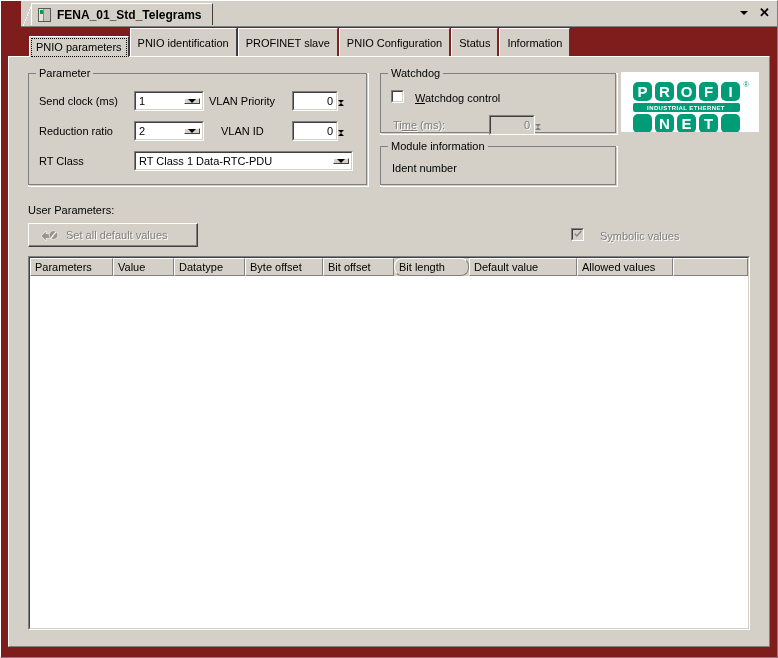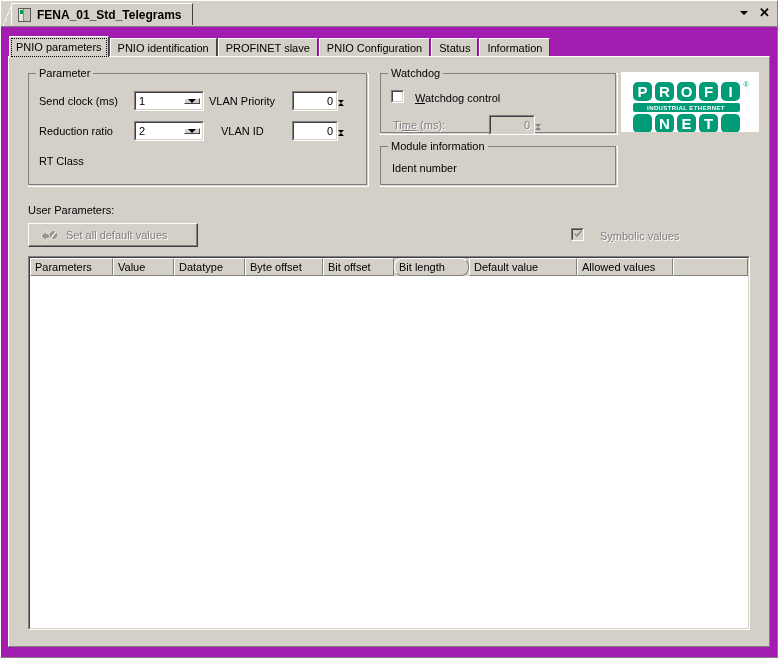--- a/index.html
+++ b/index.html
@@ -13,26 +13,27 @@
     color: #000000;
     -webkit-font-smoothing: none;
   }
 
   
   #window {
     position: relative;
     width: 778px;
     height: 658px;
     box-sizing: border-box;
-    background: #a21caf;
+    background: #7f1d1d;
     border-top: 1px solid #ffffff;
     border-left: 1px solid #ffffff;
     border-right: 1px solid #808080;
     border-bottom: 1px solid #808080;
     overflow: hidden;
+    padding-left: 20px;
   }
 
   
   #titlebar {
     position: relative;
     height: 25px;
     background: #d4d0c8;
     border-bottom: 1px solid #808080;
   }
   #doc-tab {
@@ -128,21 +129,21 @@
   #tabstrip {
     position: relative;
     height: 22px;
     margin: 8px 0 0 0;
     padding-left: 8px;
     display: flex;
     align-items: flex-end;
     box-sizing: border-box;
   }
   .tab {
-    height: 19px;
+    height: 29px;
     box-sizing: border-box;
     padding: 0 7px;
     margin-right: 1px;
     display: flex;
     align-items: center;
     background: #d4d0c8;
     border-top: 1px solid #ffffff;
     border-left: 1px solid #ffffff;
     border-right: 1px solid #404040;
     white-space: nowrap;
@@ -528,20 +529,28 @@
       <div class="combo" style="left:105px; top:47px; width:70px; height:20px;">
         <span class="inner">
           <span class="ctext">2</span>
           <span class="cbtn">
               <span class="arrow-down"></span>
             </span>
         </span>
       </div>
 
       <span class="lbl" style="left:10px; top:81px;">RT Class</span>
+      <div class="combo" style="left:105px; top:77px; width:219px; height:20px;">
+        <span class="inner">
+          <span class="ctext">RT Class 1 Data-RTC-PDU</span>
+          <span class="cbtn">
+              <span class="arrow-down"></span>
+            </span>
+        </span>
+      </div>
 
       <span class="lbl" style="left:180px; top:21px;">VLAN Priority</span>
       <div class="spinner" style="left:263px; top:17px; width:61px; height:20px;">
         <span class="spin-field">
             <span class="fin">0</span>
           </span>
         <span class="spin-btns">
           <span><span class="arrow-up-sm"></span></span>
           <span><span class="arrow-down-sm"></span></span>
         </span>

